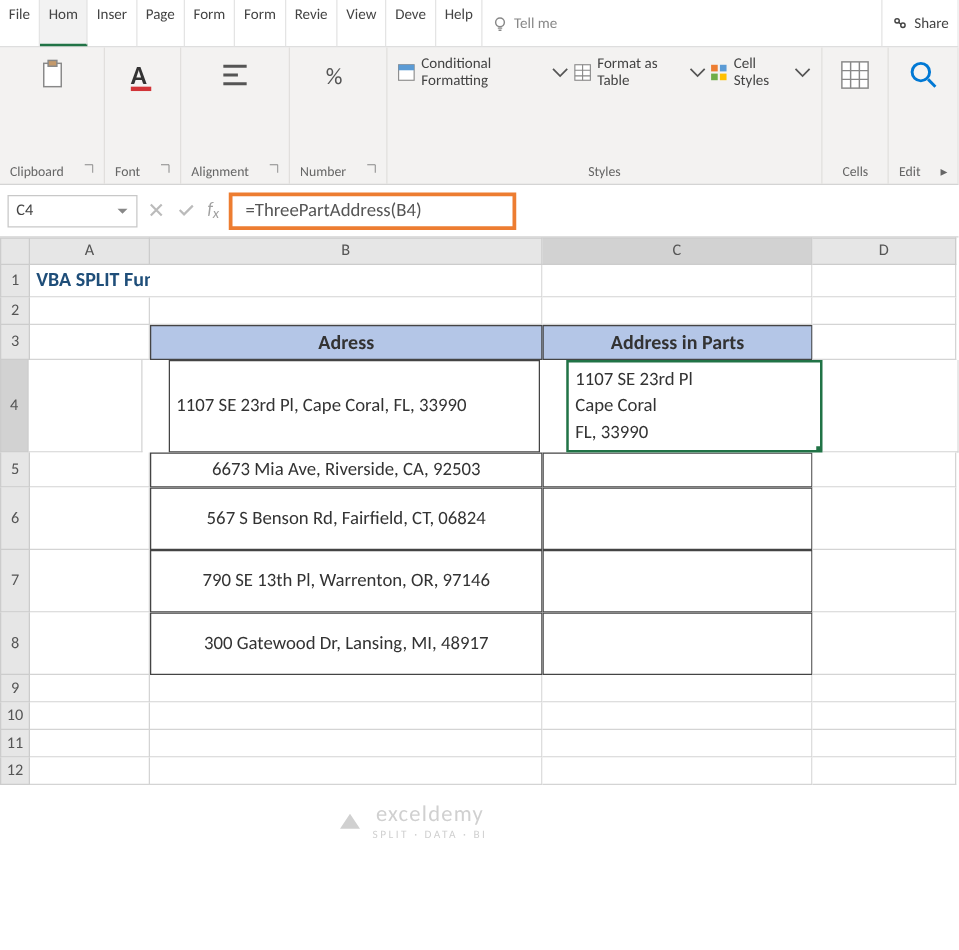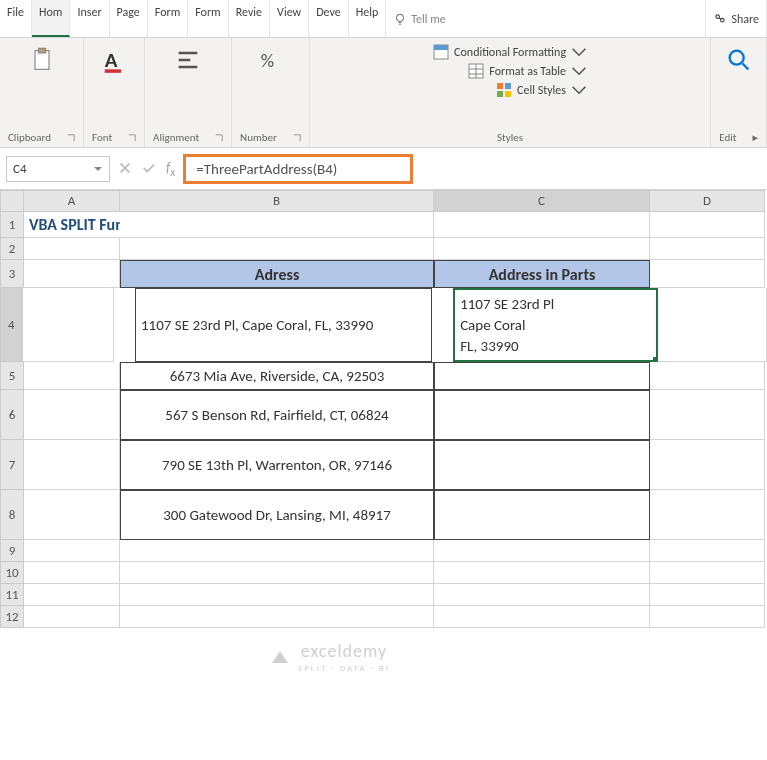--- a/index.html
+++ b/index.html
@@ -9,24 +9,24 @@
 .tabs { display: flex; background: #fff; height: 38px; border-bottom: 1px solid #d4d4d4; }
 .tab { padding: 5px 7px; font-size: 12px; color: #444; cursor: pointer; border-right: 1px solid #e4e4e4; }
 .tab.active { background: #f2f2f2; border-bottom: 2px solid #217346; }
 .tab.tell { flex: 1; color: #888; display: flex; align-items: center; gap: 4px; }
 .tab.share { display: flex; align-items: center; gap: 4px; }
 .tabs svg { width: 14px; height: 14px; }
 
 
 .ribbon { display: flex; background: #f3f2f1; height: 110px; border-bottom: 1px solid #d4d4d4; }
 .ribbon-group { display: flex; flex-direction: column; align-items: center; justify-content: space-between; padding: 6px 8px 3px; border-right: 1px solid #e1dfdd; }
-.ribbon-group .label-row { font-size: 11px; color: #666; padding-top: 2px; display: flex; align-items: center; gap: 16px; }
+.ribbon-group .label-row { font-size: 11px; color: #666; padding-top: 2px; display: flex; gap: 16px; }
 .ribbon-btn { display: flex; flex-direction: column; align-items: center; gap: 2px; font-size: 12px; cursor: pointer; padding: 2px 4px; }
 .ribbon-btn svg { width: 28px; height: 28px; }
-.styles-col { display: flex; flex-direction: column; gap: 3px; align-items: flex-end; }
+.styles-col { display: flex; gap: 3px; align-items: center; }
 .style-item { display: flex; align-items: center; gap: 5px; font-size: 12px; cursor: pointer; }
 .style-item svg { width: 16px; height: 16px; }
 .chev-down { width: 8px; height: 8px; }
 
 
 .formula-row { display: flex; align-items: center; height: 42px; padding: 8px 6px; gap: 8px; background: #fff; border-bottom: 1px solid #d4d4d4; }
 .namebox { width: 104px; height: 26px; border: 1px solid #c8c8c8; padding: 0 6px; font-size: 13px; display: flex; align-items: center; justify-content: space-between; background: #fff; }
 .namebox svg { width: 10px; height: 10px; fill: #888; }
 .fx-group { display: flex; align-items: center; gap: 10px; color: #a0a0a0; }
 .fx-group svg { width: 14px; height: 14px; }
@@ -182,20 +182,31 @@
             <path d="M1 3l4 4 4-4" fill="none" stroke="#555"></path>
           </svg>
       </div>
     </div>
     <div class="label-row">
         <span>Styles</span>
       </div>
   </div>
   <div class="ribbon-group">
     <div class="ribbon-btn">
+      <svg viewBox="0 0 24 24">
+          <rect x="3" y="3" width="18" height="18" fill="#fff" stroke="#888"></rect>
+          <path d="M3 9h18M3 15h18M9 3v18M15 3v18" stroke="#888"></path>
+        </svg>
+    </div>
+    <div class="label-row">
+        <span>Cells</span>
+      </div>
+  </div>
+  <div class="ribbon-group">
+    <div class="ribbon-btn">
       <svg viewBox="0 0 24 24" fill="none" stroke="#0078d4" stroke-width="2">
           <circle cx="10" cy="10" r="6"></circle>
           <path d="M15 15l5 5"></path>
         </svg>
     </div>
     <div class="label-row">
         <span>Edit</span>
         <span>▸</span>
       </div>
   </div>

